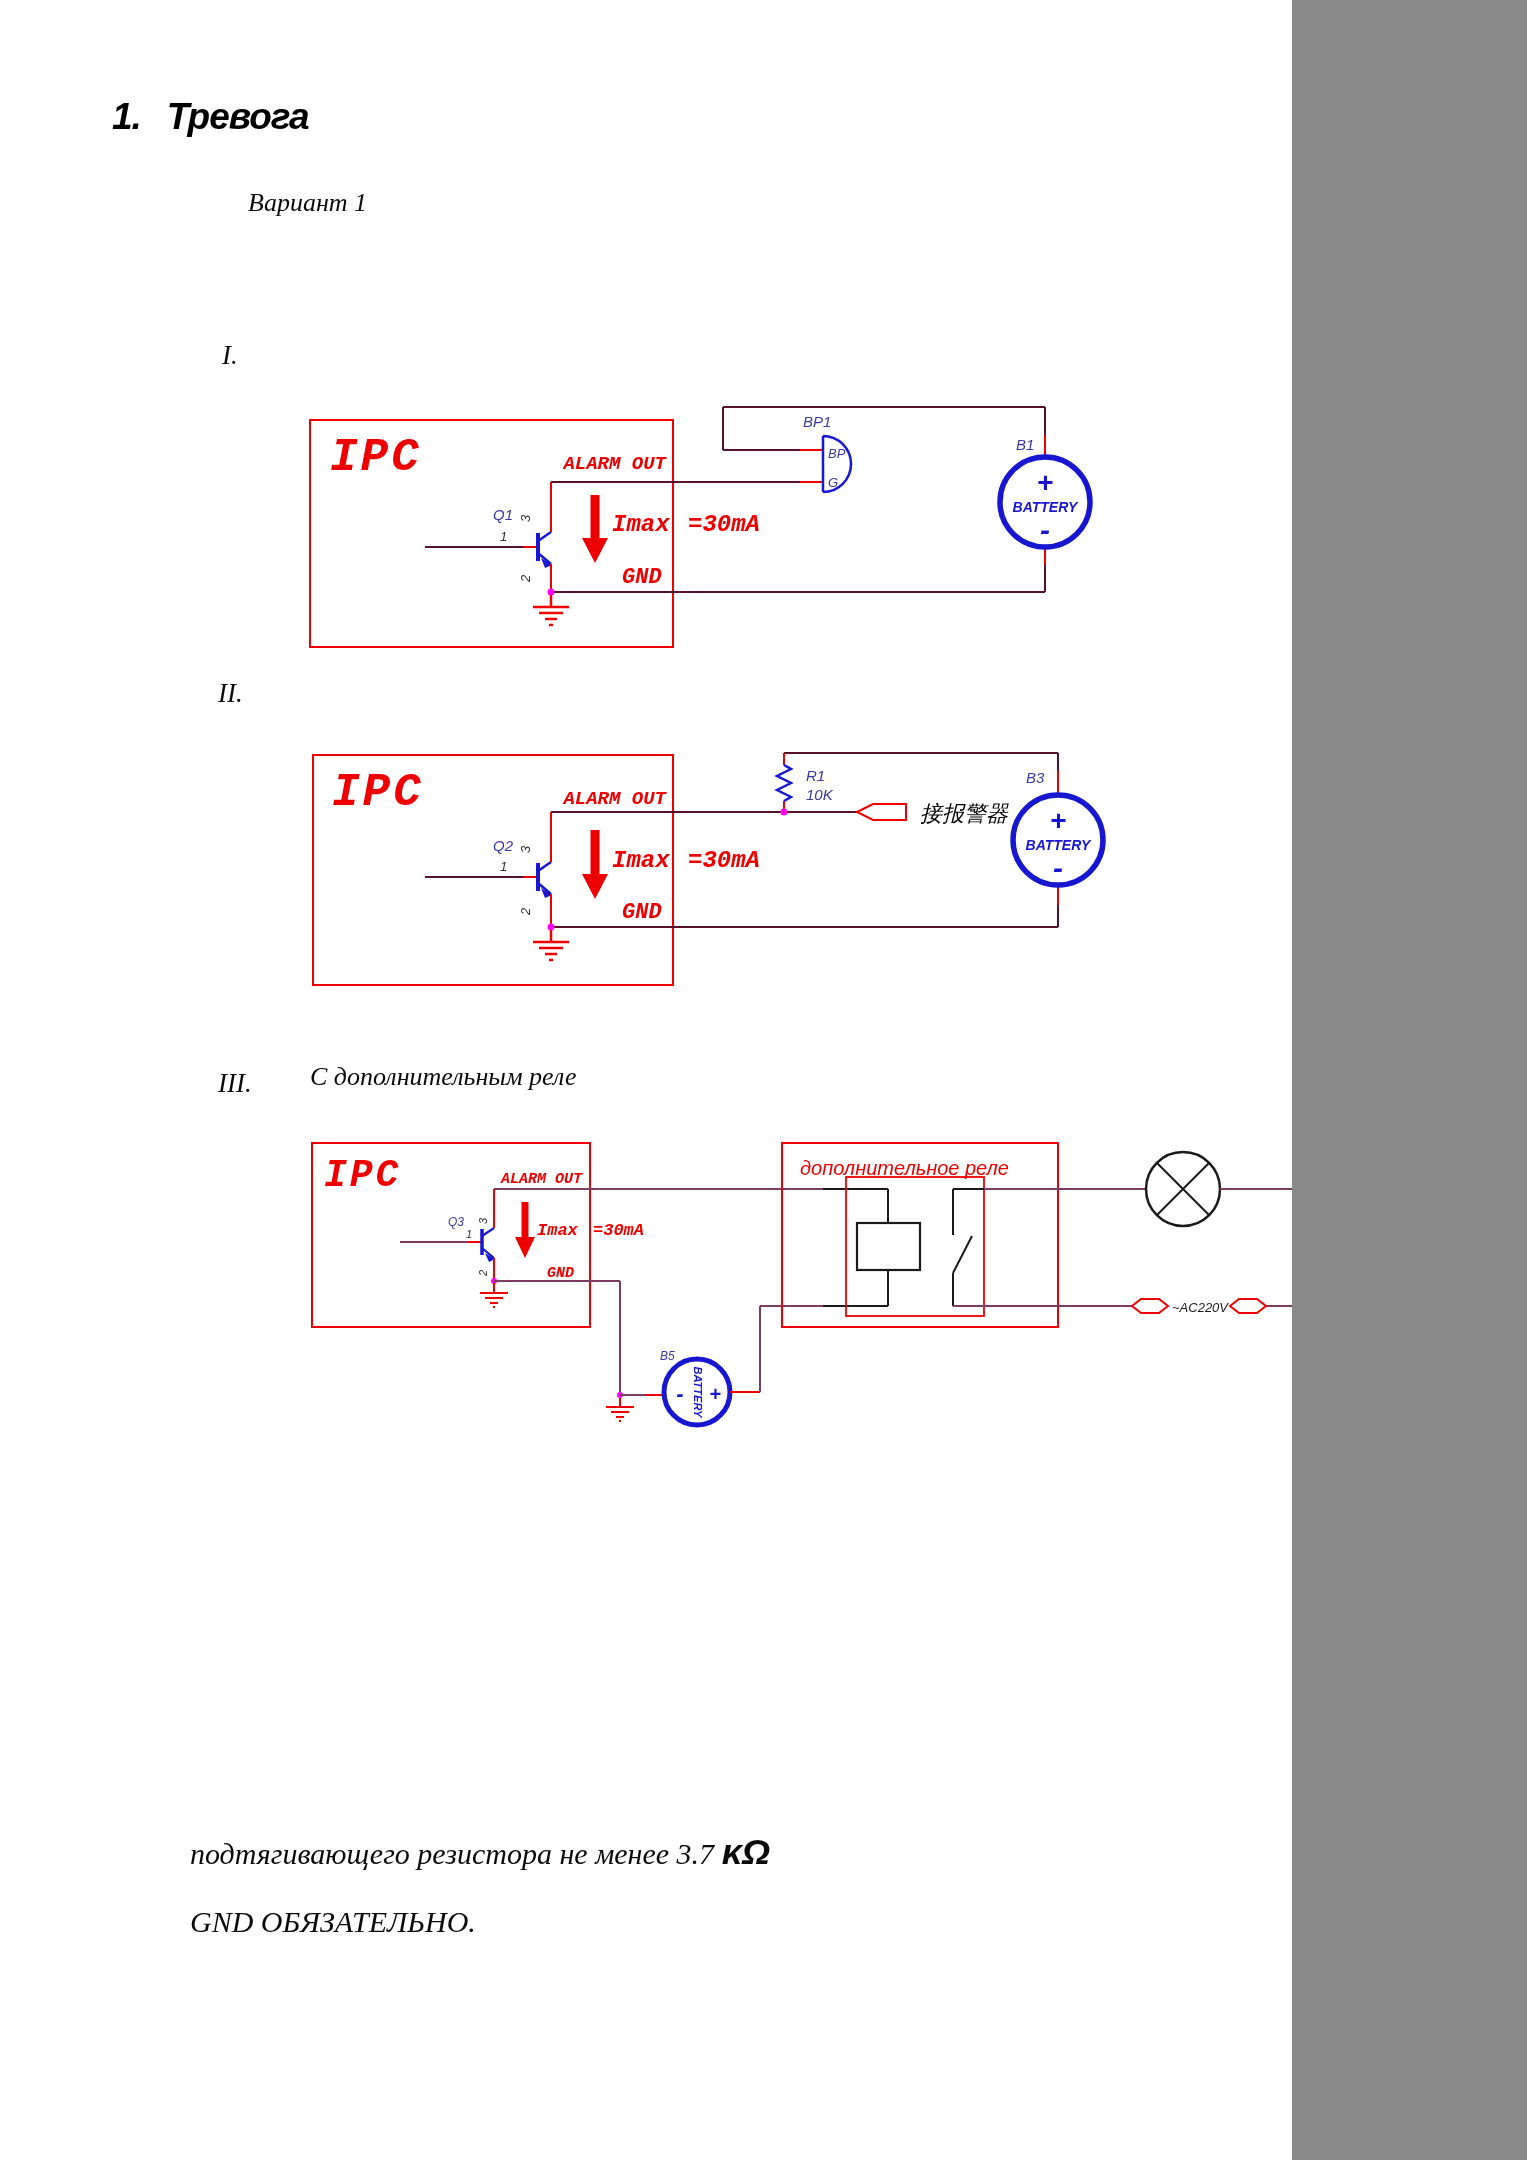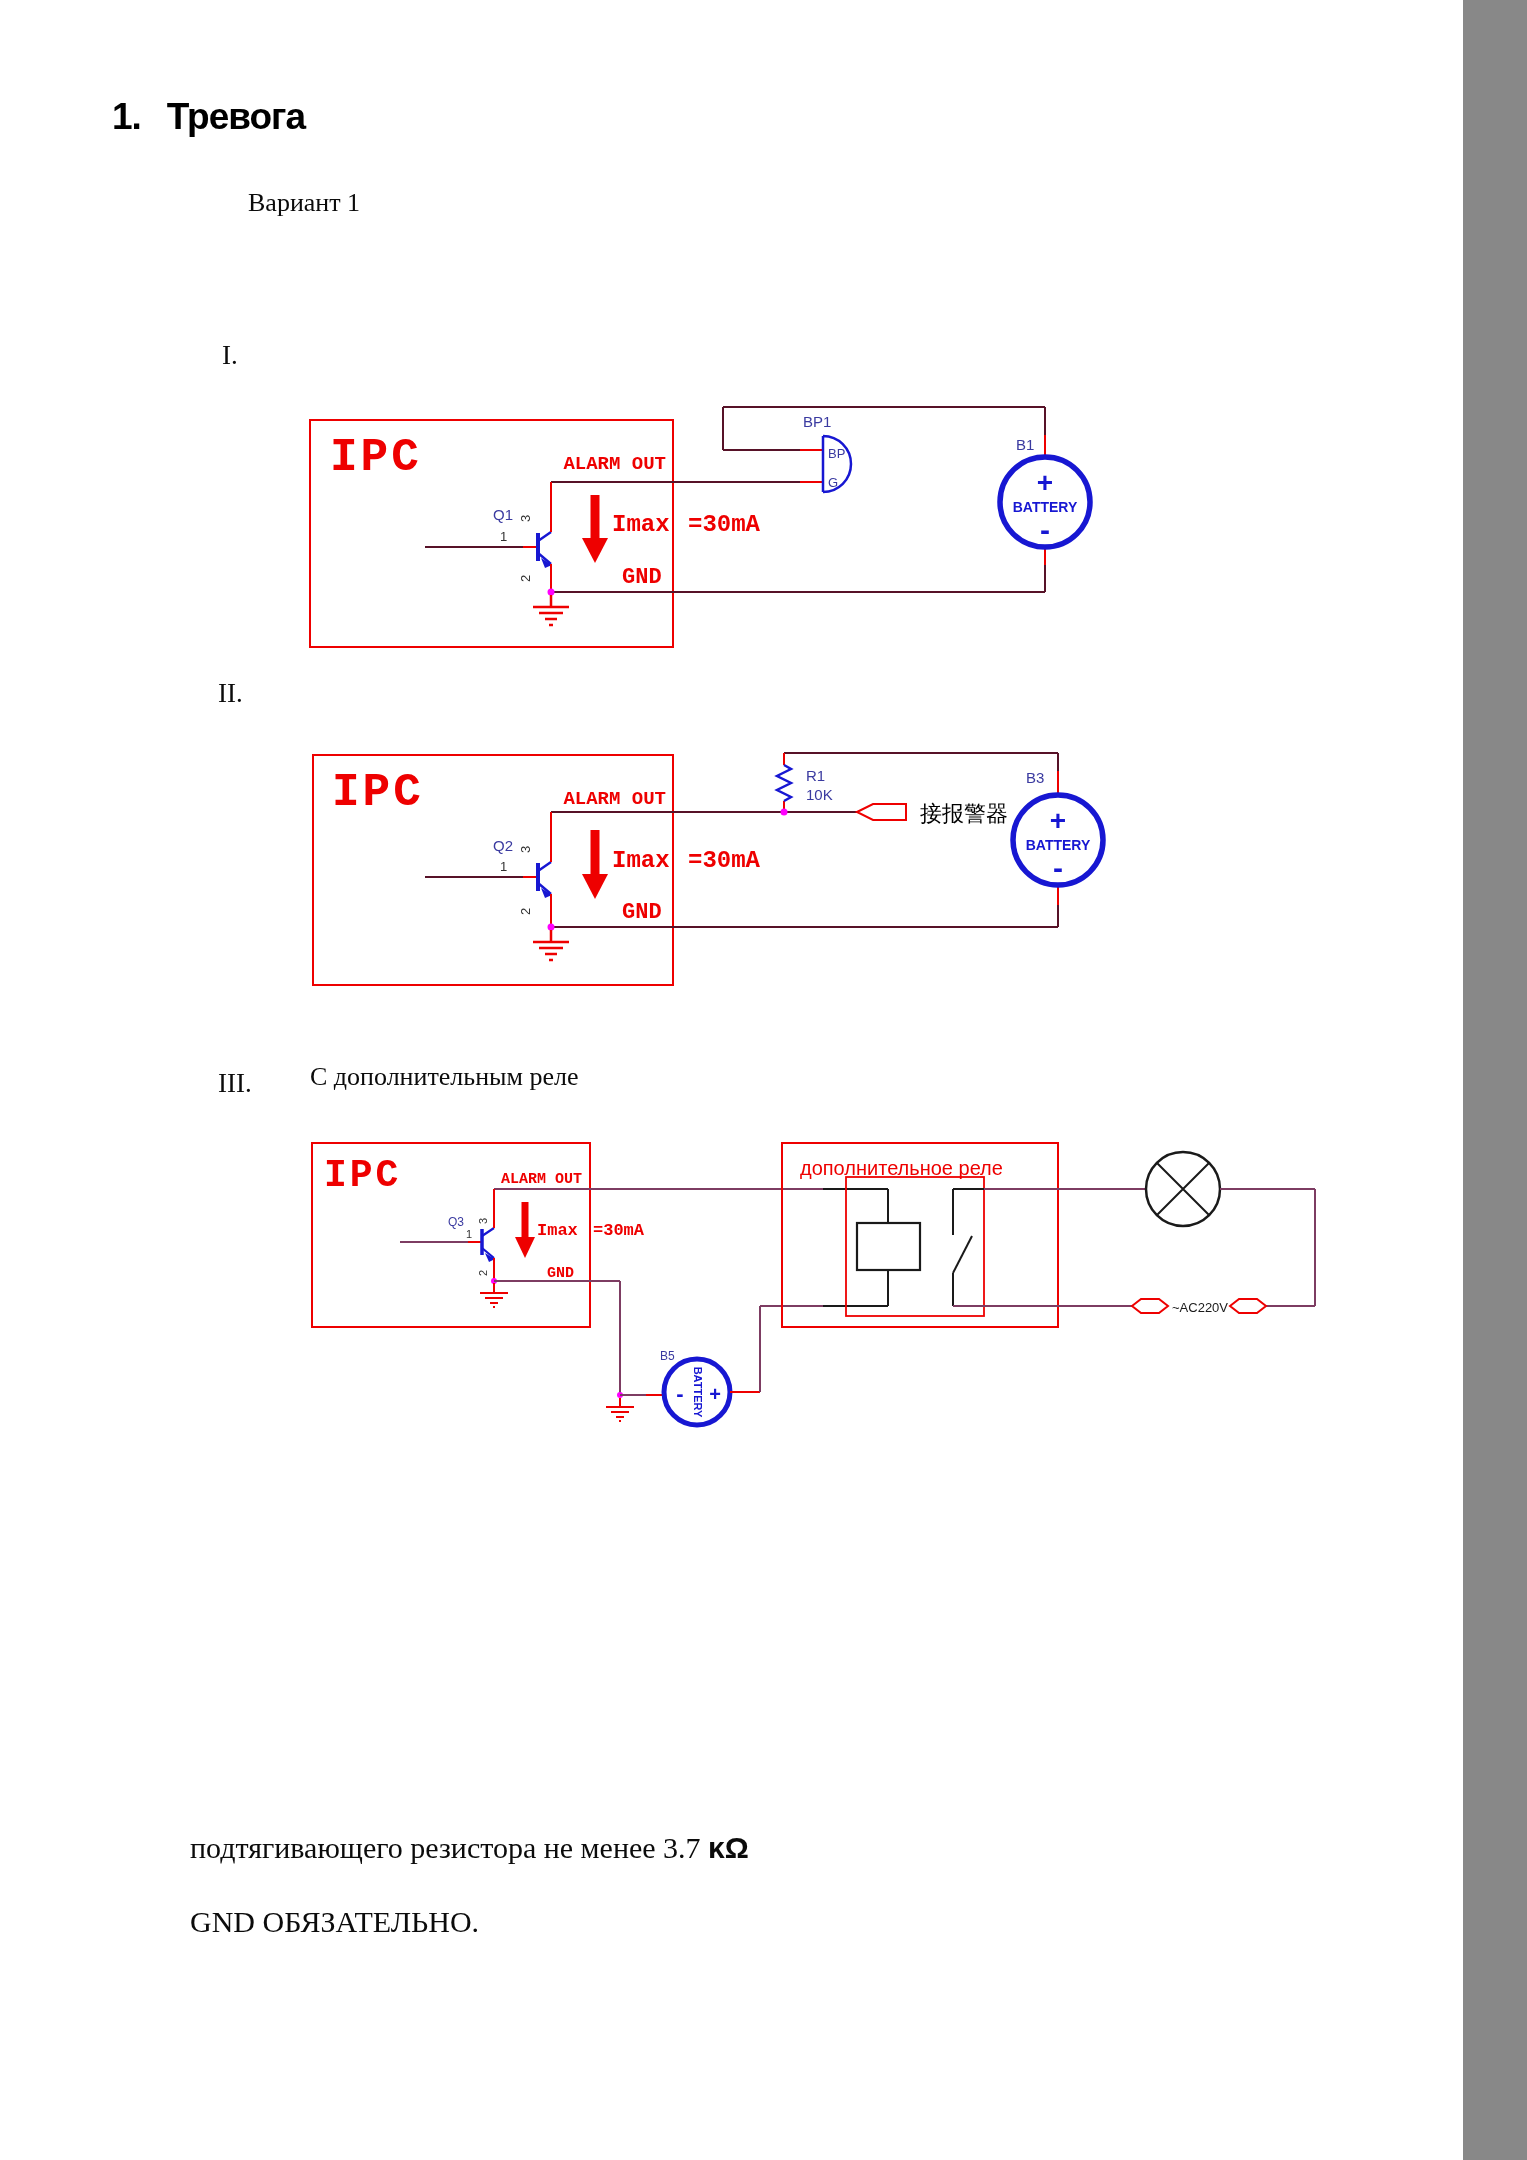--- a/index.html
+++ b/index.html
@@ -1,25 +1,25 @@
 <!DOCTYPE html>
 <html><head>
 <meta charset="utf-8">
 <style>
   html,body{margin:0;padding:0;background:#888;}
-  .page{position:relative;width:1463px;height:2160px;background:#ffffff;
-        font-family:"Liberation Serif",serif;color:#0b0b0b;overflow:hidden;}
+  .page{position:relative;width:1292px;height:2160px;background:#ffffff;
+        font-family:"Liberation Serif",serif;color:#0b0b0b;overflow:hidden;font-style:italic;}
   .abs{position:absolute;}
   .h1{font-family:"Liberation Sans",sans-serif;font-weight:bold;font-size:37px;
       letter-spacing:-1px;color:#000;}
   .h1 .num{margin-right:26px;}
   .serif29{font-size:26px;}
   .roman{font-size:27px;}
   .note-line{font-size:30px;white-space:nowrap;}
-  .kohm{font-family:"Liberation Sans",sans-serif;font-weight:bold;font-size:30px;text-align:right;}
+  .kohm{font-family:"Liberation Sans",sans-serif;font-weight:bold;font-size:36px;text-align:right;}
   svg{display:block;}
   svg text{user-select:none;}
   .t-mono{font-family:"Liberation Mono","DejaVu Sans Mono",monospace;font-weight:bold;}
   .t-sans{font-family:"Liberation Sans",sans-serif;}
 </style>
 </head>
 <body>
 
 <div class="page">
 

